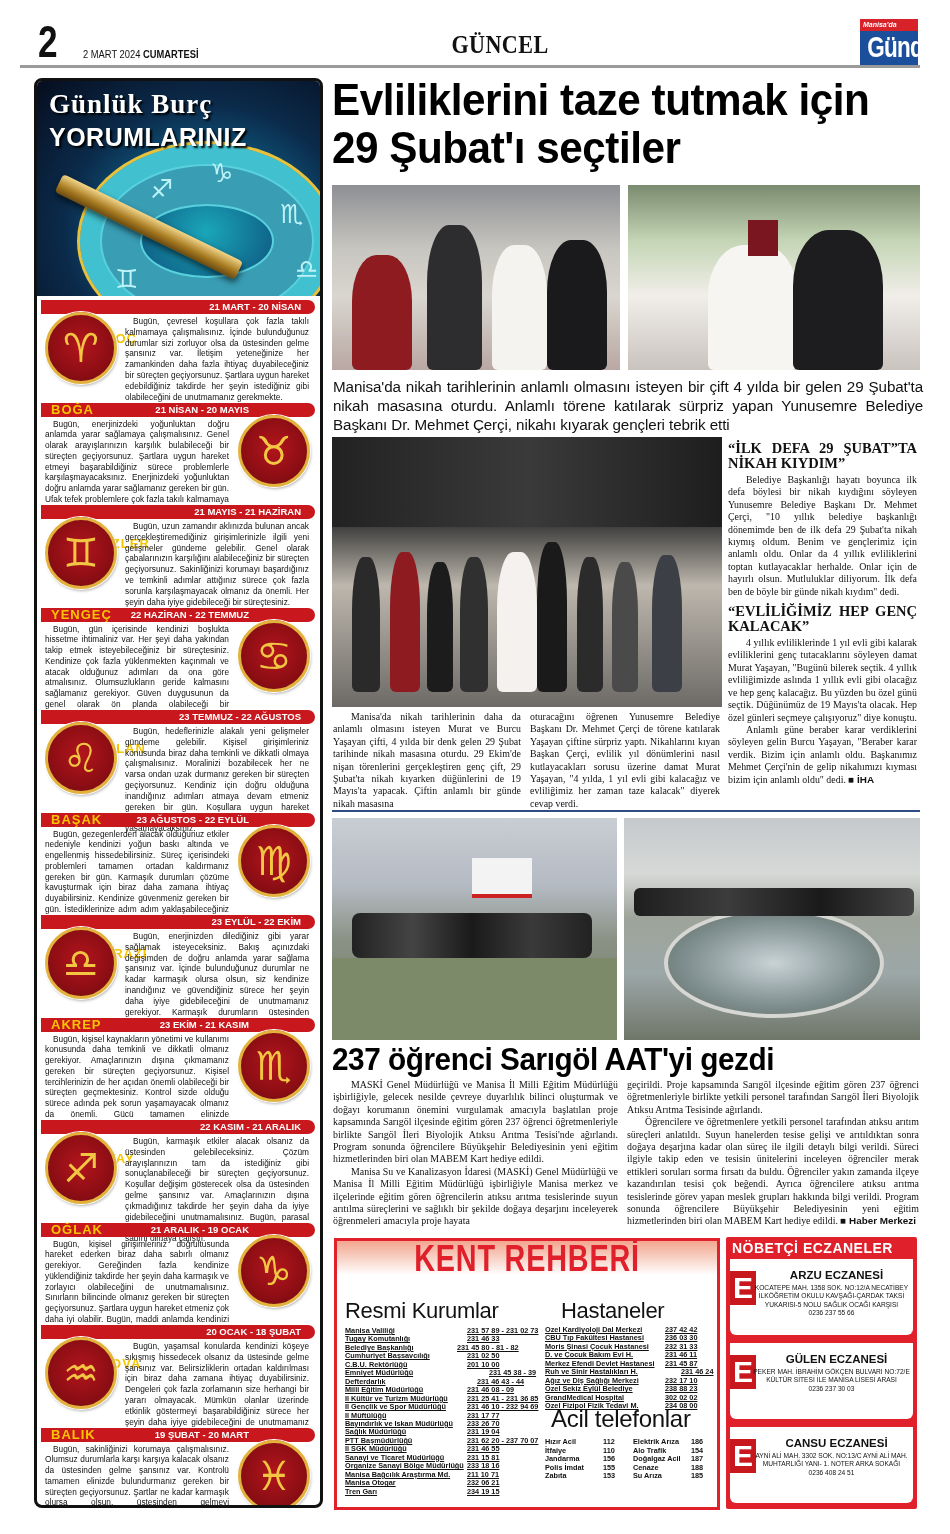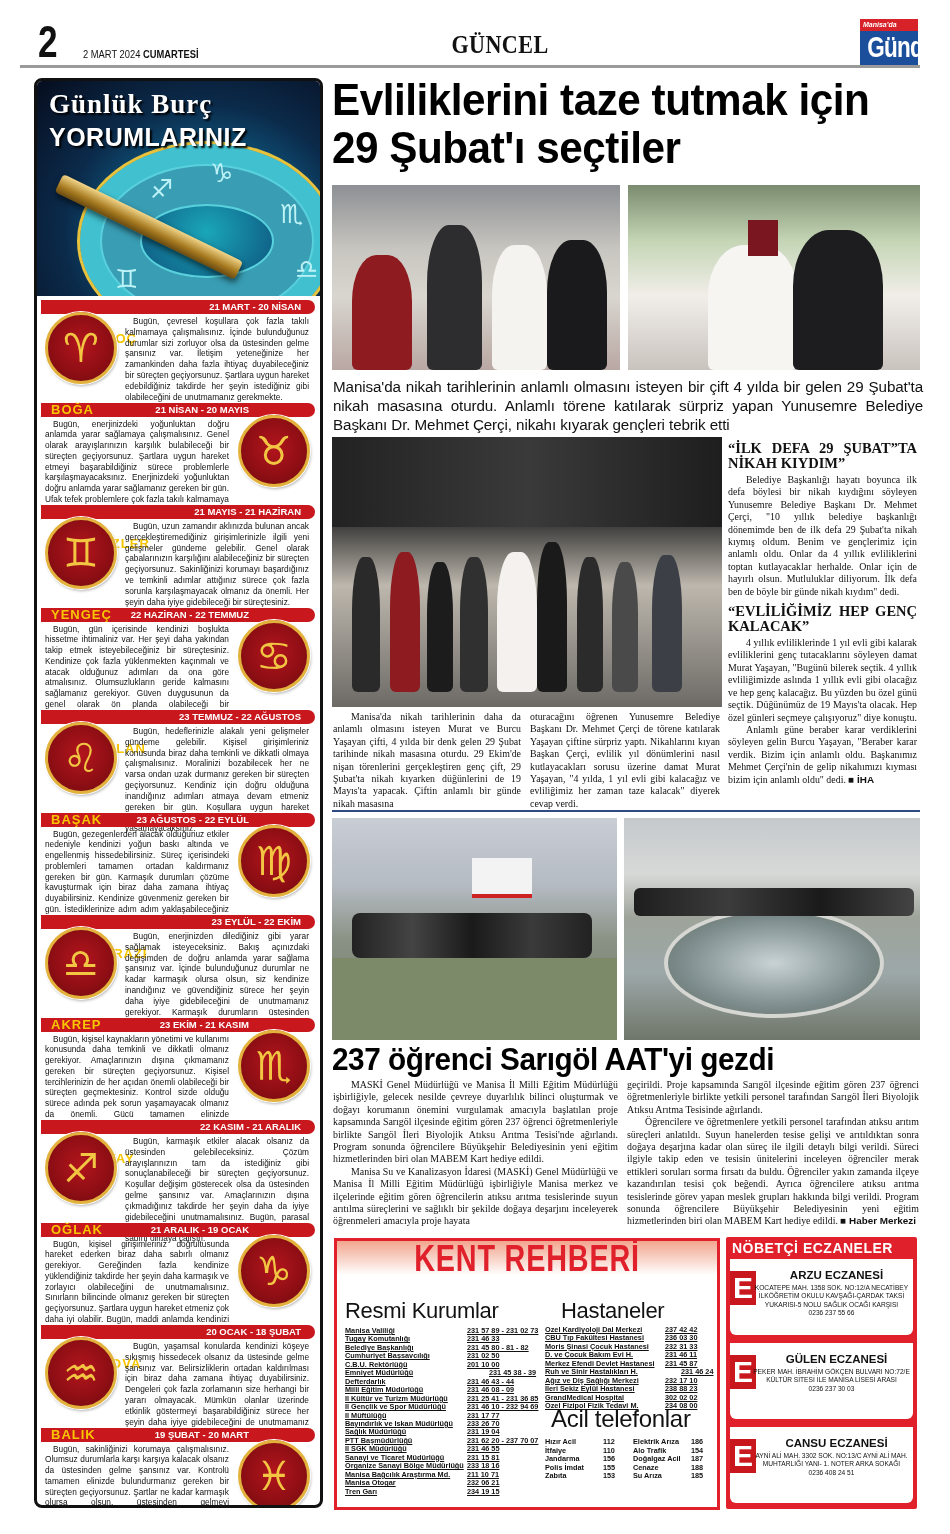--- a/index.html
+++ b/index.html
@@ -281,37 +281,37 @@
   <div class="dir-list" id="resmi-list" style="left:8px;top:86px;width:200px">
       <div class="dir-row">
         <span class="n" style="width:122px">Manisa Valiliği</span>
         <span>231 57 89 - 231 02 73</span>
       </div>
       <div class="dir-row">
         <span class="n" style="width:122px">Tugay Komutanlığı</span>
         <span>231 46 33</span>
       </div>
       <div class="dir-row">
-        <span class="n" style="width:122px">Belediye Başkanlığı</span>
+        <span class="n" style="width:112px">Belediye Başkanlığı</span>
         <span>231 45 80 - 81 - 82</span>
       </div>
       <div class="dir-row">
         <span class="n" style="width:122px">Cumhuriyet Başsavcılığı</span>
         <span>231 02 50</span>
       </div>
       <div class="dir-row">
         <span class="n" style="width:122px">C.B.Ü. Rektörlüğü</span>
         <span>201 10 00</span>
       </div>
       <div class="dir-row">
         <span class="n" style="width:144px">Emniyet Müdürlüğü</span>
         <span>231 45 38 - 39</span>
       </div>
       <div class="dir-row">
-        <span class="n" style="width:122px">Defterdarlık</span>
+        <span class="n" style="width:132px">Defterdarlık</span>
         <span>231 46 43 - 44</span>
       </div>
       <div class="dir-row">
         <span class="n" style="width:122px">Milli Eğitim Müdürlüğü</span>
         <span>231 46 08 - 09</span>
       </div>
       <div class="dir-row">
         <span class="n" style="width:122px">İl Kültür ve Turizm Müdürlüğü</span>
         <span>231 25 41 - 231 36 85</span>
       </div>
@@ -383,21 +383,21 @@
       </div>
       <div class="dir-row">
         <span class="n" style="width:136px">Ruh ve Sinir Hastalıkları H.</span>
         <span>231 46 24</span>
       </div>
       <div class="dir-row">
         <span class="n" style="width:120px">Ağız ve Diş Sağlığı Merkezi</span>
         <span>232 17 10</span>
       </div>
       <div class="dir-row">
-        <span class="n" style="width:120px">İleri Sekiz Eylül Hastanesi</span>
+        <span class="n" style="width:120px">Özel Sekiz Eylül Belediye</span>
         <span>238 88 23</span>
       </div>
       <div class="dir-row">
         <span class="n" style="width:120px">GrandMedical Hospital</span>
         <span>302 02 02</span>
       </div>
       <div class="dir-row">
         <span class="n" style="width:120px">Özel Fizipol Fizik Tedavi M.</span>
         <span>234 08 00</span>
       </div>

